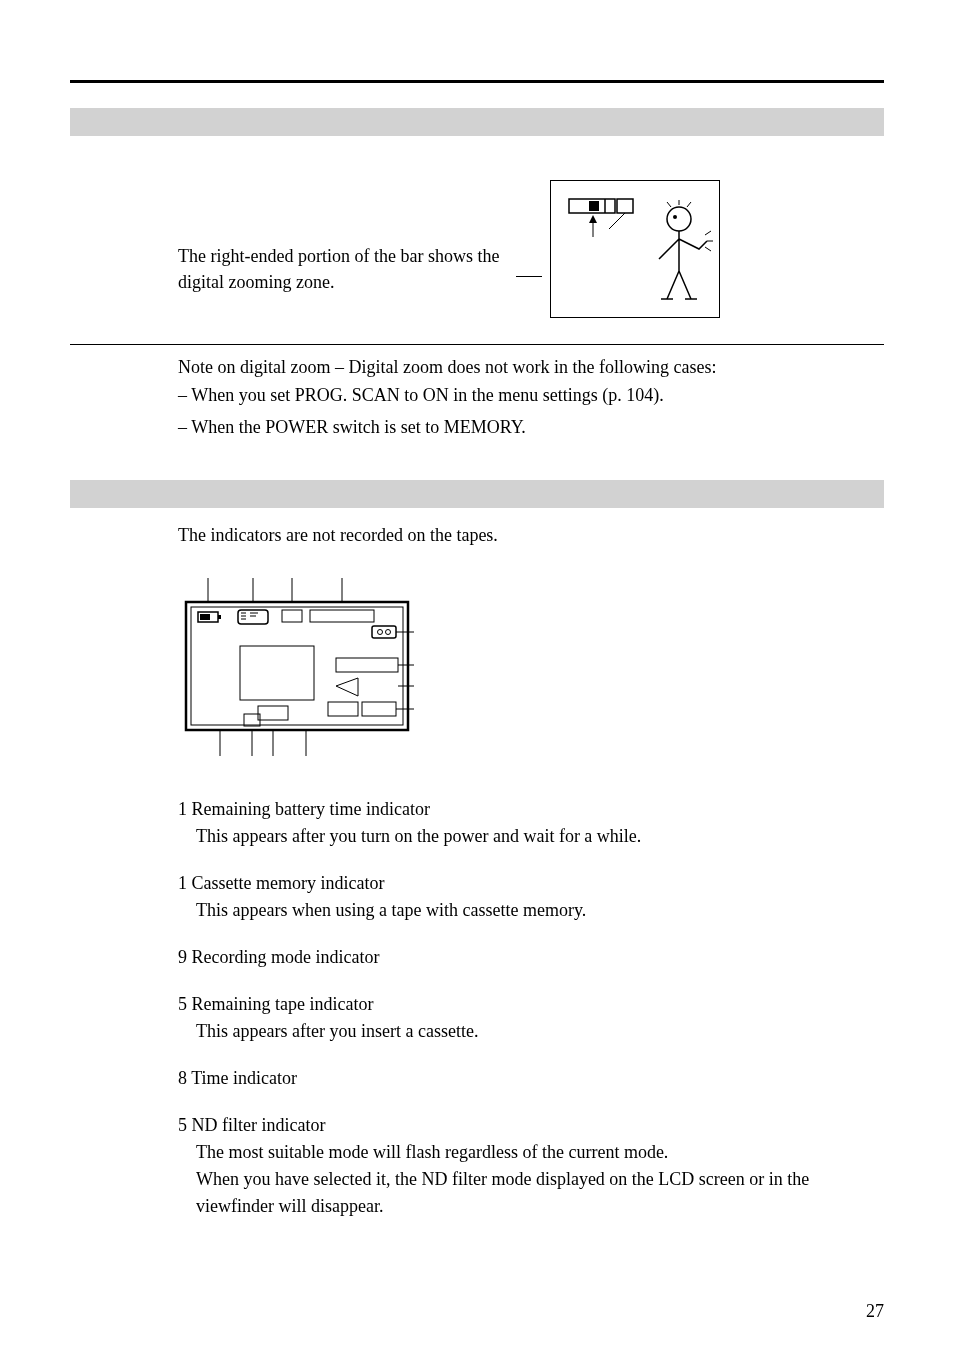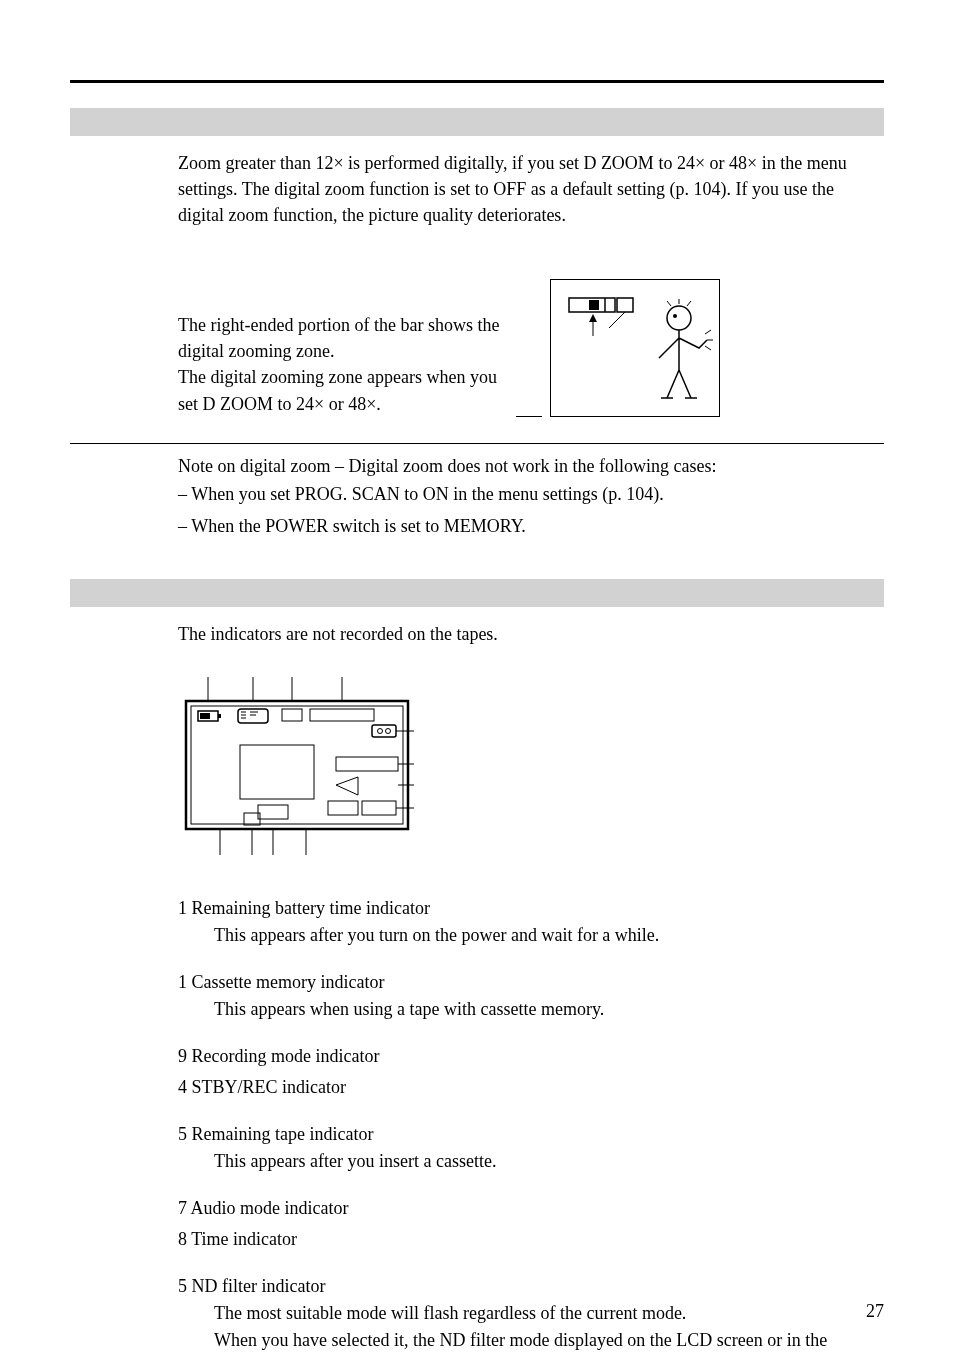--- a/index.html
+++ b/index.html
@@ -2,48 +2,46 @@
 <html><head>
 <meta charset="utf-8">
 <style>
   *{box-sizing:border-box;margin:0;padding:0}
   body{width:954px;height:1352px;background:#fff;font-family:Georgia,"Times New Roman",serif;color:#000;position:relative}
   .page{padding:80px 70px 40px 70px}
   .top-rule{height:3px;background:#000;margin-bottom:25px}
   .content{margin-left:108px;margin-right:0}
   .section-bar{background:#d2d2d2;height:28px;margin-left:-108px;margin-right:0;margin-bottom:14px}
   p.body{font-size:18px;line-height:1.45;margin-bottom:6px}
-  .zoom-illus{display:flex;align-items:flex-end;margin:44px 0 26px 0;gap:8px}
+  .zoom-illus{display:flex;align-items:center;margin:44px 0 26px 0;gap:8px}
   .zoom-caption{font-size:18px;line-height:1.45;margin-top:40px;max-width:330px}
   .zoom-line{flex:0 0 26px;height:1px;background:#000;margin-top:55px}
   .zoom-svg{border:1px solid #000}
   .section-rule{height:1px;background:#000;margin:10px 0 12px -108px}
   .sub-head{font-size:18px;font-weight:normal;margin-bottom:4px}
   .indic-container{margin-top:18px}
   .indic-svg{display:block}
   dl.items{margin-top:30px}
   dl.items dt{font-weight:normal;font-size:18px;line-height:1.5}
-  dl.items dd{font-size:18px;line-height:1.5;margin-left:36px;margin-bottom:20px}
+  dl.items dd{font-size:18px;line-height:1.5;margin-left:18px;margin-bottom:20px}
   .page-num{position:absolute;right:70px;bottom:30px;font-size:18px;font-weight:normal}
 </style>
 </head>
 <body>
 
 <div class="page">
   <div class="top-rule"></div>
 
   <div class="content">
     <div class="section-bar"></div>
 
-    <p class="body">Zoom greater than 12× is performed digitally, if you set D ZOOM to 24× or 48× in the menu settings. The digital zoom function is set to OFF as a default setting (p. 104). If you use the digital zoom function, the picture quality deteriorates.</p>
 
     <div class="zoom-illus">
       <div class="zoom-caption">
         <span>The right-ended portion of the bar shows the digital zooming zone.</span><br>
-        <span>The digital zooming zone appears when you set D ZOOM to 24× or 48×.</span>
       </div>
       <div class="zoom-line"></div>
       <svg class="zoom-svg" width="170" height="138">
 
         <rect x="18" y="18" width="46" height="14" fill="none" stroke="#000" stroke-width="1.5"></rect>
         <line x1="54" y1="18" x2="54" y2="32" stroke="#000" stroke-width="1.5"></line>
         <rect x="38" y="20" width="10" height="10" fill="#000"></rect>
 
         <rect x="66" y="18" width="16" height="14" fill="none" stroke="#000" stroke-width="1.5"></rect>
         <line x1="74" y1="32" x2="58" y2="48" stroke="#000" stroke-width="1"></line>
@@ -133,26 +131,24 @@
     </div>
 
     <dl class="items">
       <dt>1 Remaining battery time indicator</dt>
       <dd>This appears after you turn on the power and wait for a while.</dd>
 
       <dt>1 Cassette memory indicator</dt>
       <dd>This appears when using a tape with cassette memory.</dd>
 
       <dt>9 Recording mode indicator</dt>
-      <dt style="margin-top:4px">4 STBY/REC indicator</dt>
 
       <dt style="margin-top:20px">5 Remaining tape indicator</dt>
       <dd>This appears after you insert a cassette.</dd>
 
-      <dt style="margin-top:4px">7 Audio mode indicator</dt>
       <dt style="margin-top:4px">8 Time indicator</dt>
 
       <dt style="margin-top:20px">5 ND filter indicator</dt>
       <dd style="white-space:pre-line">The most suitable mode will flash regardless of the current mode.
 When you have selected it, the ND filter mode displayed on the LCD screen or in the viewfinder will disappear.</dd>
     </dl>
   </div>
 
   <div class="page-num">27</div>
 </div>

